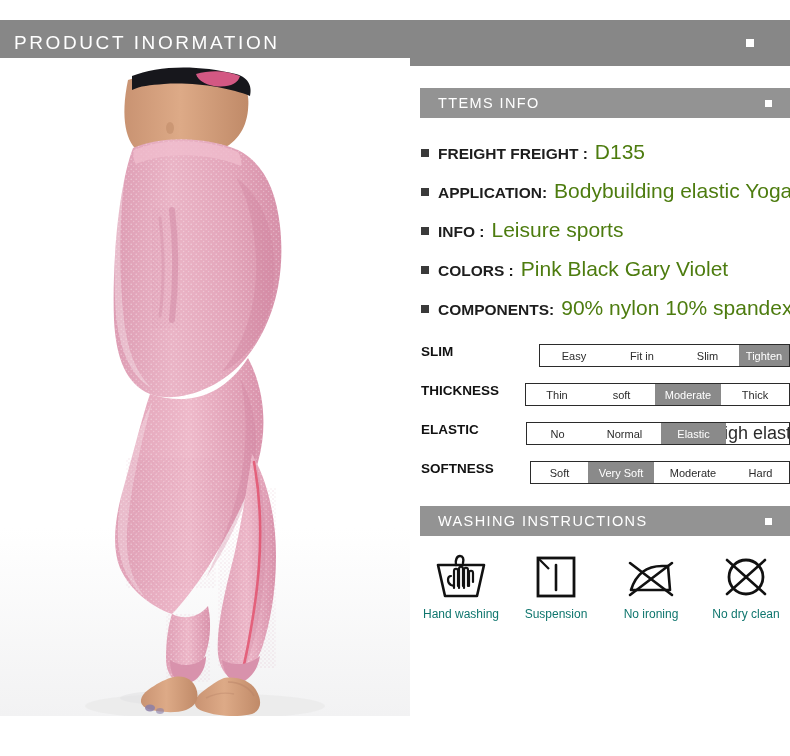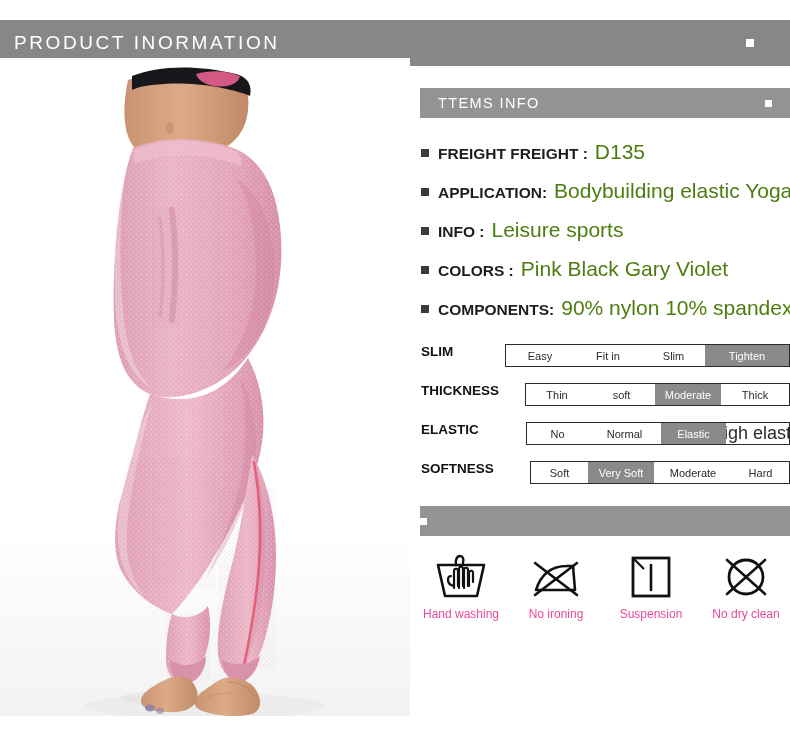--- a/index.html
+++ b/index.html
@@ -163,21 +163,21 @@
   .wash-item {
     display: flex;
     flex-direction: column;
     align-items: center;
     width: 72px;
   }
   .wash-item svg { display: block; }
   .wash-caption {
     margin-top: 7px;
     font-size: 12px;
-    color: #ec4899;
+    color: #0f766e;
     white-space: nowrap;
   }
 </style>
 </head>
 <body>
 
 <div id="page-banner">
   <div class="banner-title">PRODUCT  INORMATION</div>
   <div class="banner-sq"></div>
 </div>
@@ -373,21 +373,21 @@
 
 
   <div id="index-description-table">
 
     <div class="idx-row">
       <span class="idx-label">SLIM</span>
       <div class="idx-cells">
         <div class="idx-cell" style="width:68px">Easy</div>
         <div class="idx-cell" style="width:68px">Fit in</div>
         <div class="idx-cell" style="width:63px">Slim</div>
-        <div class="idx-cell on" style="width:84px">Tighten</div>
+        <div class="idx-cell on" style="width:50px">Tighten</div>
       </div>
     </div>
 
     <div class="idx-row">
       <span class="idx-label">THICKNESS</span>
       <div class="idx-cells">
         <div class="idx-cell" style="width:62px">Thin</div>
         <div class="idx-cell" style="width:67px">soft</div>
         <div class="idx-cell on" style="width:66px">Moderate</div>
         <div class="idx-cell" style="width:68px">Thick</div>
@@ -410,20 +410,21 @@
         <div class="idx-cell" style="width:57px">Soft</div>
         <div class="idx-cell on" style="width:66px">Very Soft</div>
         <div class="idx-cell" style="width:78px">Moderate</div>
         <div class="idx-cell" style="width:57px">Hard</div>
       </div>
     </div>
   </div>
 
   <div id="washing-instructions">
     <div class="section-bar">
+      <div class="section-title">WASHING  INSTRUCTIONS</div>
       <div class="bar-sq"></div>
     </div>
 
     <div id="washing-icons">
 
       <div class="wash-item">
         <svg width="54" height="48" viewBox="0 0 54 48">
           <path d="M4 13 L50 13 L43 44 L11 44 Z" fill="none" stroke="#111" stroke-width="2.6" stroke-linejoin="round"></path>
           <path d="M22 13 C21 8 23 4 26 4 C29 4 30 7 29 11" fill="none" stroke="#111" stroke-width="2.4" stroke-linecap="round"></path>
           <path d="M20 36 L20 19 C20 16 24 16 24 19 L24 34" fill="none" stroke="#111" stroke-width="2.2" stroke-linecap="round"></path>
@@ -431,34 +432,34 @@
           <path d="M30 36 L30 18 C30 15 34 15 34 18 L34 34" fill="none" stroke="#111" stroke-width="2.2" stroke-linecap="round"></path>
           <path d="M35 34 L35 21 C35 18 39 18 39 21 L39 30" fill="none" stroke="#111" stroke-width="2.2" stroke-linecap="round"></path>
           <path d="M17 24 C13 24 13 31 17 33 L20 34" fill="none" stroke="#111" stroke-width="2.2" stroke-linecap="round"></path>
         </svg>
         <div class="wash-caption">Hand washing</div>
       </div>
 
 
       <div class="wash-item">
         <svg width="54" height="48" viewBox="0 0 54 48">
+          <rect x="9" y="6" width="36" height="38" fill="none" stroke="#111" stroke-width="2.8"></rect>
+          <line x1="27" y1="13" x2="27" y2="38" stroke="#111" stroke-width="2.6" stroke-linecap="round"></line>
+          <line x1="9" y1="6" x2="20" y2="17" stroke="#111" stroke-width="2.2"></line>
+        </svg>
+        <div class="wash-caption">Suspension</div>
+      </div>
+
+      <div class="wash-item">
+        <svg width="54" height="48" viewBox="0 0 54 48">
           <path d="M7 38 C12 22 22 14 38 14 L44 14 L46 38 Z" fill="none" stroke="#111" stroke-width="2.6" stroke-linejoin="round"></path>
           <line x1="6" y1="11" x2="48" y2="43" stroke="#111" stroke-width="2.6" stroke-linecap="round"></line>
           <line x1="48" y1="11" x2="6" y2="43" stroke="#111" stroke-width="2.6" stroke-linecap="round"></line>
         </svg>
         <div class="wash-caption">No ironing</div>
-      </div>
-
-      <div class="wash-item">
-        <svg width="54" height="48" viewBox="0 0 54 48">
-          <rect x="9" y="6" width="36" height="38" fill="none" stroke="#111" stroke-width="2.8"></rect>
-          <line x1="27" y1="13" x2="27" y2="38" stroke="#111" stroke-width="2.6" stroke-linecap="round"></line>
-          <line x1="9" y1="6" x2="20" y2="17" stroke="#111" stroke-width="2.2"></line>
-        </svg>
-        <div class="wash-caption">Suspension</div>
       </div>
 
       <div class="wash-item">
         <svg width="54" height="48" viewBox="0 0 54 48">
           <circle cx="27" cy="25" r="17" fill="none" stroke="#111" stroke-width="2.8"></circle>
           <line x1="8" y1="8" x2="46" y2="42" stroke="#111" stroke-width="2.6" stroke-linecap="round"></line>
           <line x1="46" y1="8" x2="8" y2="42" stroke="#111" stroke-width="2.6" stroke-linecap="round"></line>
         </svg>
         <div class="wash-caption">No dry clean</div>
       </div>

